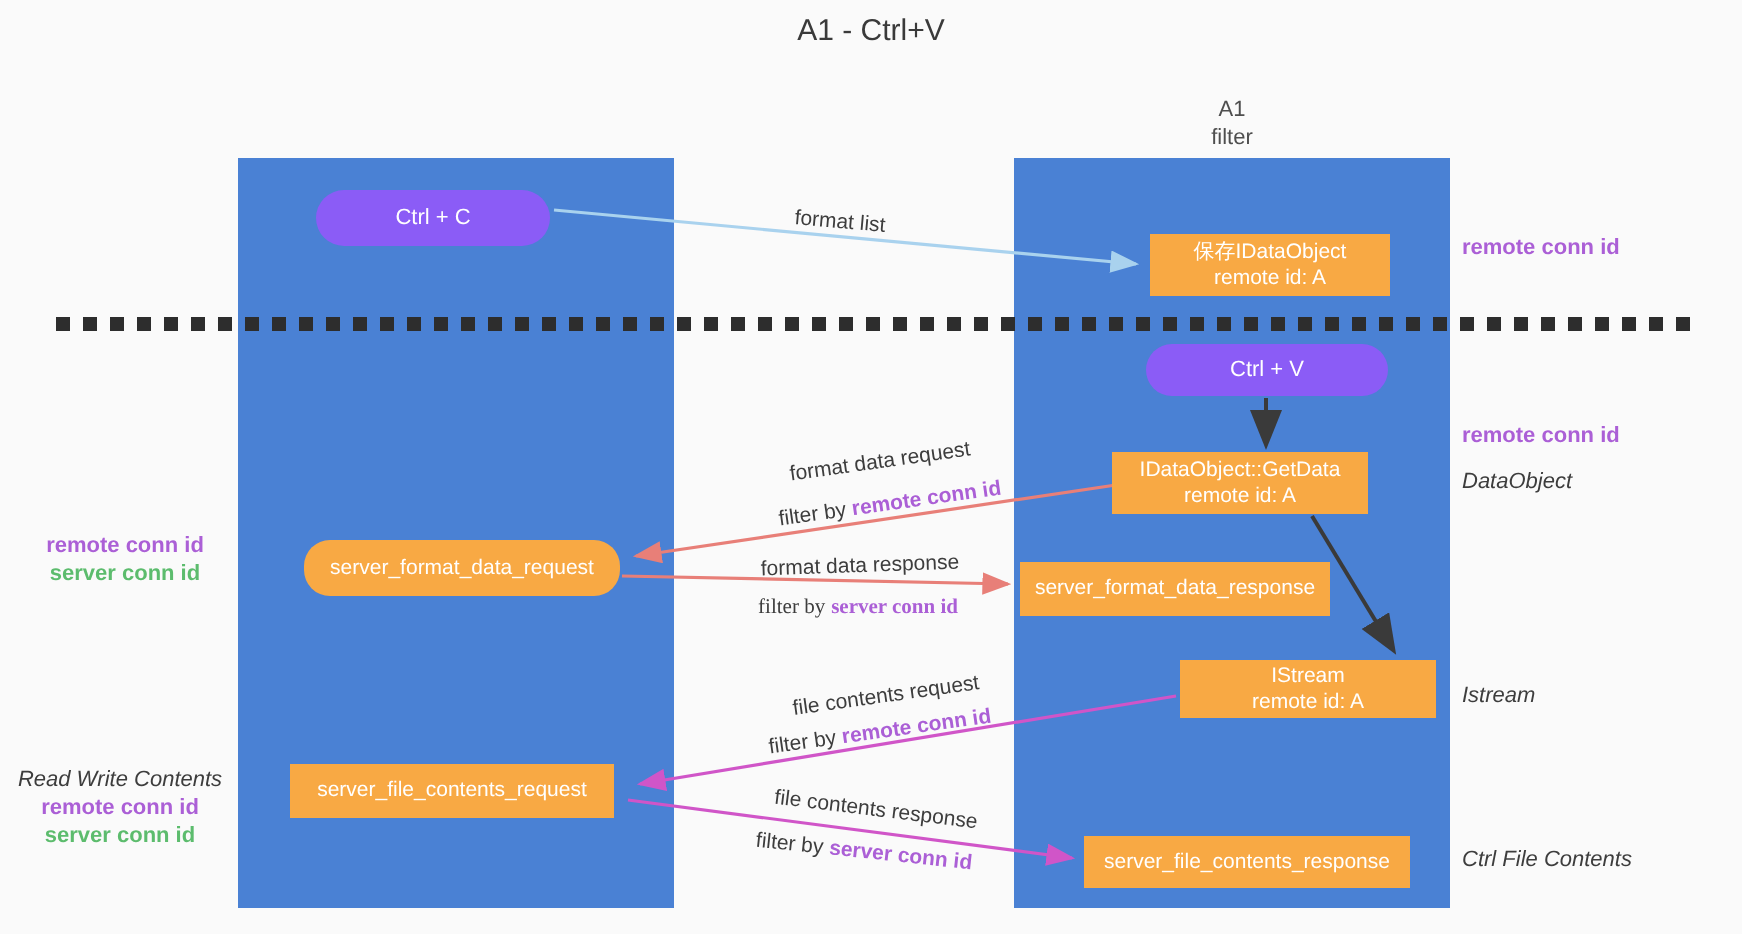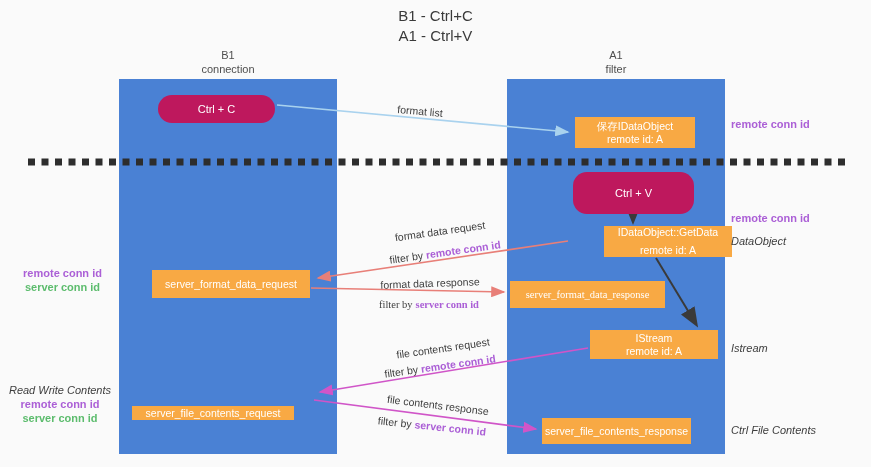--- a/index.html
+++ b/index.html
@@ -10,45 +10,40 @@
     color:#3d3d3d;
   }
   .title{position:absolute;top:6px;left:0;width:871px;text-align:center;
     font-size:15px;line-height:20px;color:#3a3a3a;}
   .lane-header{position:absolute;top:48px;width:218px;text-align:center;
     font-size:11px;line-height:14px;color:#4e4e4e;}
   .lane{position:absolute;top:79px;width:218px;height:375px;background:#4a81d4;}
   .overlay{position:absolute;left:0;top:0;pointer-events:none;}
   .box{position:absolute;display:flex;flex-direction:column;align-items:center;
     justify-content:center;color:#fff;text-align:center;font-size:10.5px;line-height:13px;}
-  .box.green{background:#be185d;font-size:11px;border-radius:14px;}
+  .box.green{background:#8b5cf6;font-size:11px;border-radius:14px;}
   .box.orange{background:#f8a944;}
   .edge-label{position:absolute;font-size:10.5px;color:#3d3d3d;white-space:nowrap;
     transform-origin:center;}
   .side-label{position:absolute;font-size:11px;white-space:nowrap;}
   .stack{position:absolute;text-align:center;font-size:11px;line-height:14px;white-space:nowrap;}
   .purple{color:#ab5fd6;font-weight:700;}
   .greentx{color:#5cbc6d;font-weight:700;}
   .dark{color:#3d3d3d;font-weight:400;font-style:italic;}
   .fb{margin-right:3px;}
 </style>
 </head>
 <body>
 
 <div class="canvas">
 
   <div class="title">
-    <div>B1 - Ctrl+C</div>
     <div>A1 - Ctrl+V</div>
   </div>
 
-  <div class="lane-header" style="left:119px;">
-    <div>B1</div>
-    <div>connection</div>
-  </div>
   <div class="lane-header" style="left:507px;">
     <div>A1</div>
     <div>filter</div>
   </div>
 
   <div class="lane" style="left:119px;"></div>
   <div class="lane" style="left:507px;"></div>
 
   <svg class="overlay" width="871" height="467" viewBox="0 0 871 467">
     <defs>
@@ -82,47 +77,47 @@
 
   <div class="box green" style="left:158px;top:95px;width:117px;height:28px;">
     <div>Ctrl + C</div>
   </div>
 
   <div class="box orange" style="left:575px;top:117px;width:120px;height:31px;">
     <div>保存IDataObject</div>
     <div>remote id: A</div>
   </div>
 
-  <div class="box green" style="left:573px;top:172px;width:121px;height:42px;">
+  <div class="box green" style="left:573px;top:172px;width:121px;height:26px;">
     <div>Ctrl + V</div>
   </div>
 
-  <div class="box orange" style="left:604px;top:226px;width:128px;height:31px;justify-content:space-between;">
+  <div class="box orange" style="left:556px;top:226px;width:128px;height:31px;">
     <div>IDataObject::GetData</div>
     <div>remote id: A</div>
   </div>
 
-  <div class="box orange" style="left:152px;top:270px;width:158px;height:28px;">
+  <div class="box orange" style="left:152px;top:270px;width:158px;height:28px;border-radius:13px;">
     <div>server_format_data_request</div>
   </div>
 
-  <div class="box orange" style="left:510px;top:281px;width:155px;height:27px;font-family:Liberation Serif, serif;">
+  <div class="box orange" style="left:510px;top:281px;width:155px;height:27px;">
     <div>server_format_data_response</div>
   </div>
 
   <div class="box orange" style="left:590px;top:330px;width:128px;height:29px;">
     <div>IStream</div>
     <div>remote id: A</div>
   </div>
 
-  <div class="box orange" style="left:132px;top:382px;width:162px;height:14px;margin-top:24px;">
+  <div class="box orange" style="left:145px;top:382px;width:162px;height:27px;">
     <div>server_file_contents_request</div>
   </div>
 
-  <div class="box orange" style="left:542px;top:418px;width:149px;height:26px;">
+  <div class="box orange" style="left:542px;top:418px;width:163px;height:26px;">
     <div>server_file_contents_response</div>
   </div>
 
   <div class="edge-label" style="left:420px;top:111px;transform:translate(-50%,-50%) rotate(5deg);">format list</div>
 
   <div class="edge-label" style="left:440px;top:231px;transform:translate(-50%,-50%) rotate(-8deg);">format data request</div>
   <div class="edge-label" style="left:445px;top:252px;transform:translate(-50%,-50%) rotate(-8deg);">
     <span class="fb">filter by</span><span class="purple">remote conn id</span>
   </div>
 

